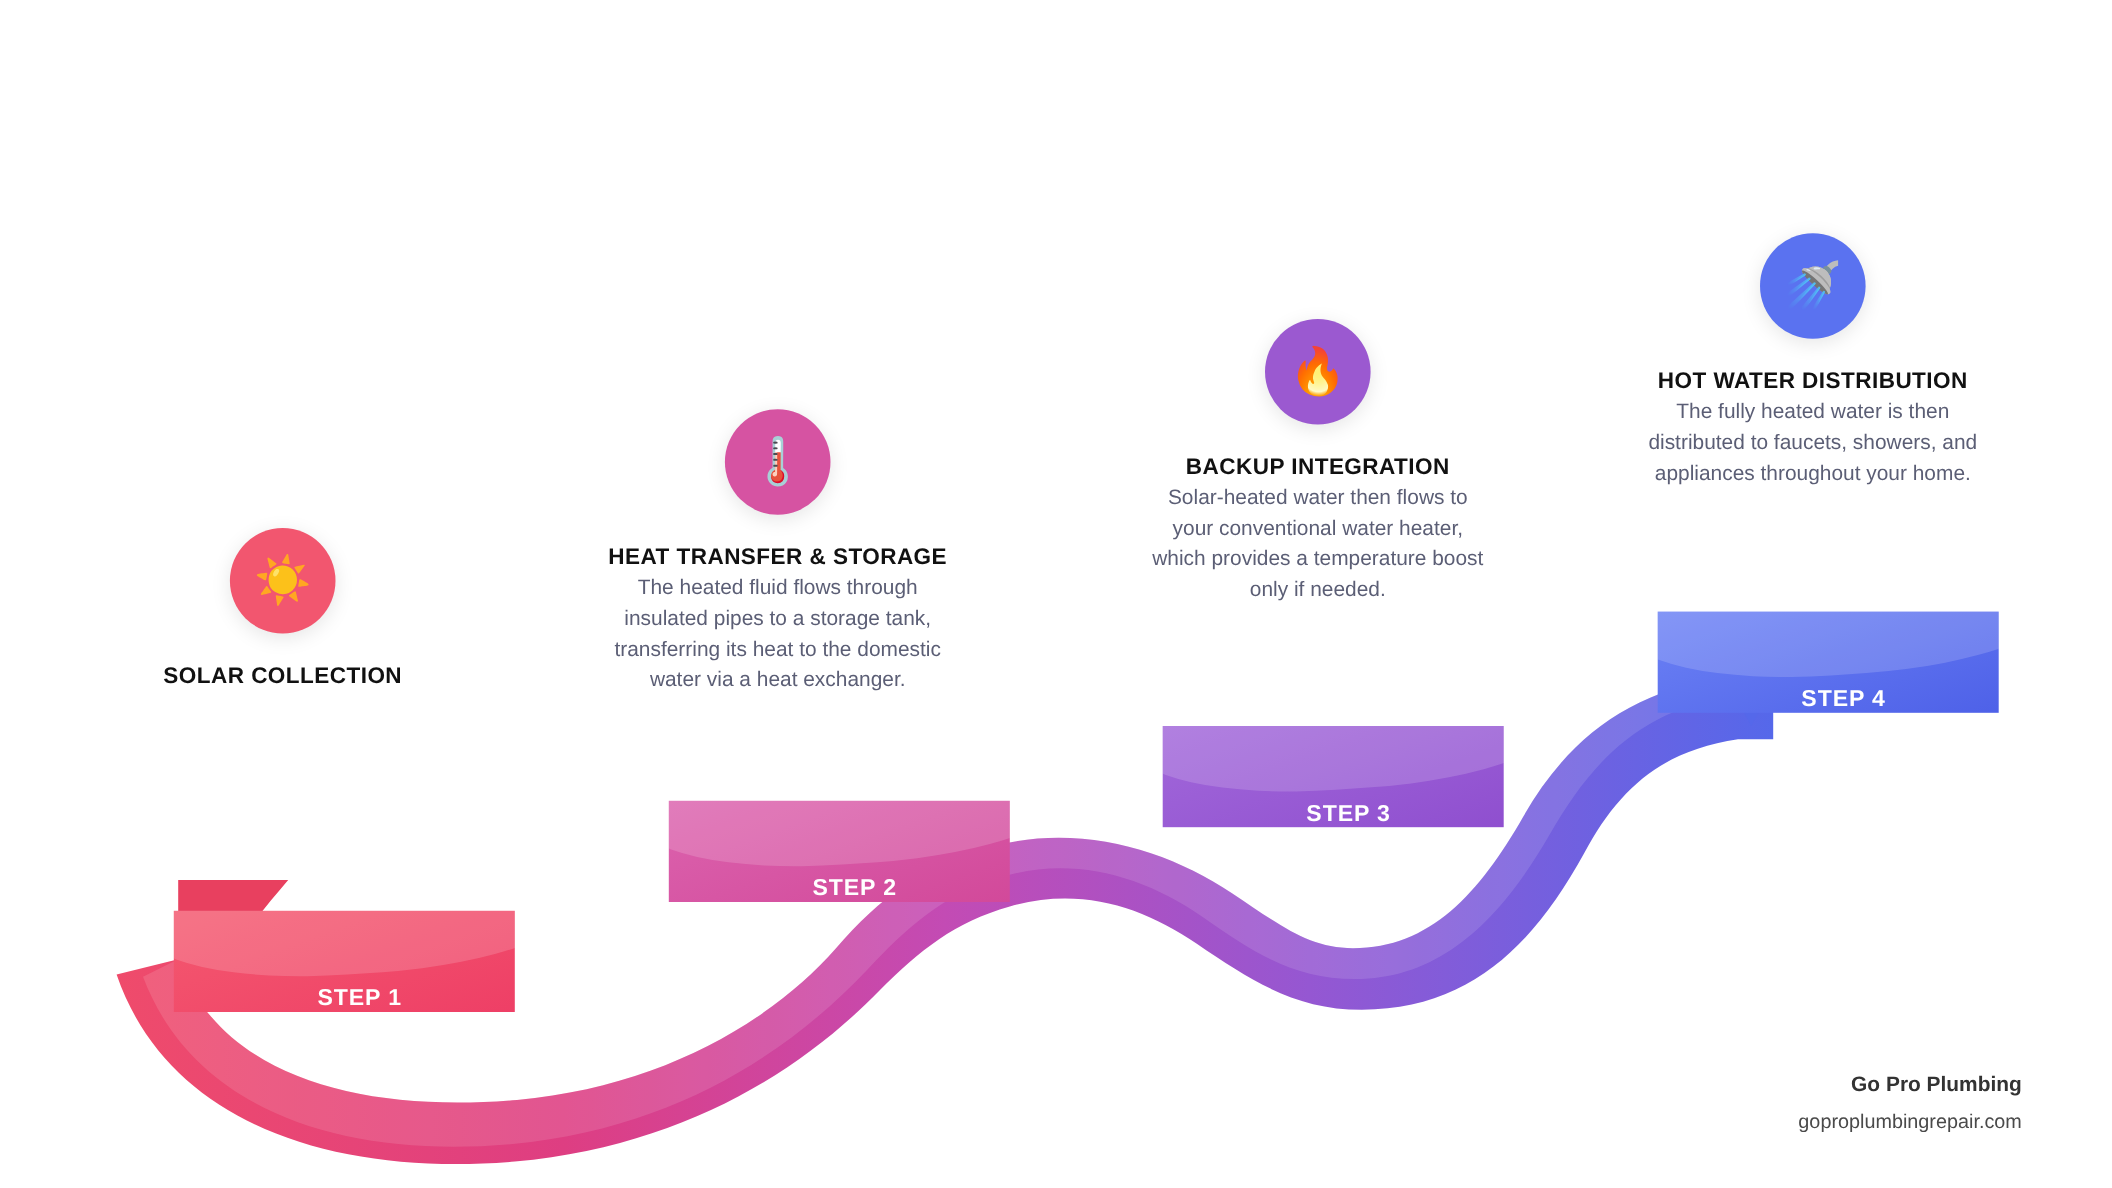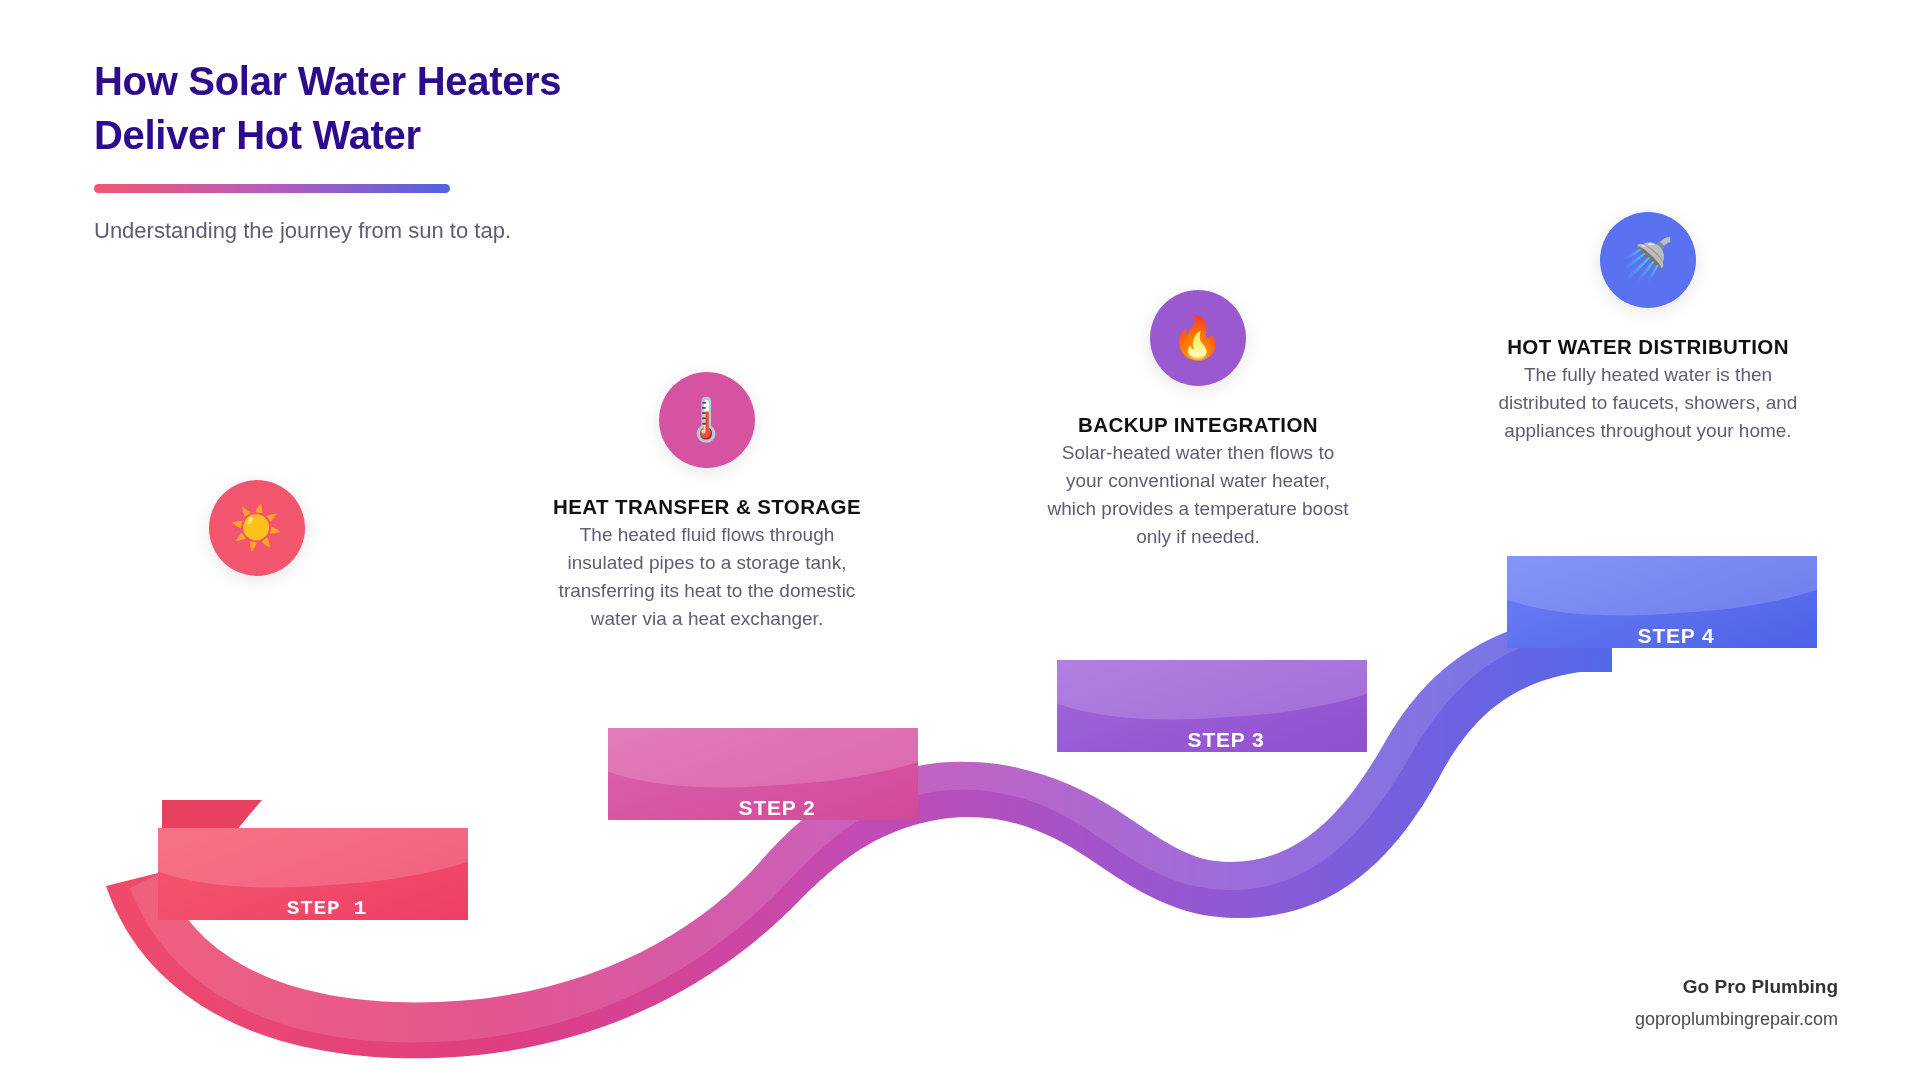--- a/index.html
+++ b/index.html
@@ -137,28 +137,20 @@
     font-size: 18px;
     color: #4a4a4a;
     margin-left: 42px;
   }
 </style>
 </head>
 <body>
 
 <div id="canvas">
 
-  <div class="header">
-    <h1 class="title">
-      <span class="title-line">How Solar Water Heaters</span>
-      <span class="title-line">Deliver Hot Water</span>
-    </h1>
-    <div class="divider"></div>
-    <div class="subtitle">Understanding the journey from sun to tap.</div>
-  </div>
 
   <svg id="ribbon-layer" viewBox="0 0 1920 1080">
     <defs>
       <linearGradient id="ribGrad" x1="0" y1="0" x2="1" y2="0">
         <stop offset="0%" stop-color="#EF4B6B"></stop>
         <stop offset="27%" stop-color="#DE3E82"></stop>
         <stop offset="50%" stop-color="#C34BB4"></stop>
         <stop offset="72%" stop-color="#9557D2"></stop>
         <stop offset="100%" stop-color="#5568EA"></stop>
       </linearGradient>
@@ -215,22 +207,23 @@
 
     <path d="M 722,738 L 760,806 L 800,738 Z" fill="#D6509E"></path>
     <path d="M 1083,672 L 1122,742 L 1162,672 Z" fill="#9557D2"></path>
     <path d="M 1560,600 L 1592,660 L 1624,600 Z" fill="#5568EA"></path>
   </svg>
 
   <div class="step" style="left:92px; top:480px;">
     <div class="icon-circle" style="background:#F2566F;">
       <span>☀️</span>
     </div>
-  </div>
-  <div class="step-banner" style="left:158px; top:828px; background:linear-gradient(160deg,#F4596F 0%,#EE3F66 100%);font-family:Liberation Mono, monospace;">
+    <div class="step-heading">SOLAR COLLECTION</div>
+  </div>
+  <div class="step-banner" style="left:158px; top:828px; background:linear-gradient(160deg,#F4596F 0%,#EE3F66 100%);">
     <span class="banner-sheen"></span>
     <span class="banner-label">STEP 1</span>
   </div>
 
   <div class="step" style="left:542px; top:372px;">
     <div class="icon-circle" style="background:#D653A2;">
       <span>🌡️</span>
     </div>
     <div class="step-heading">HEAT TRANSFER &amp; STORAGE</div>
     <div class="step-desc">The heated fluid flows through insulated pipes to a storage tank, transferring its heat to the domestic water via a heat exchanger.</div>

